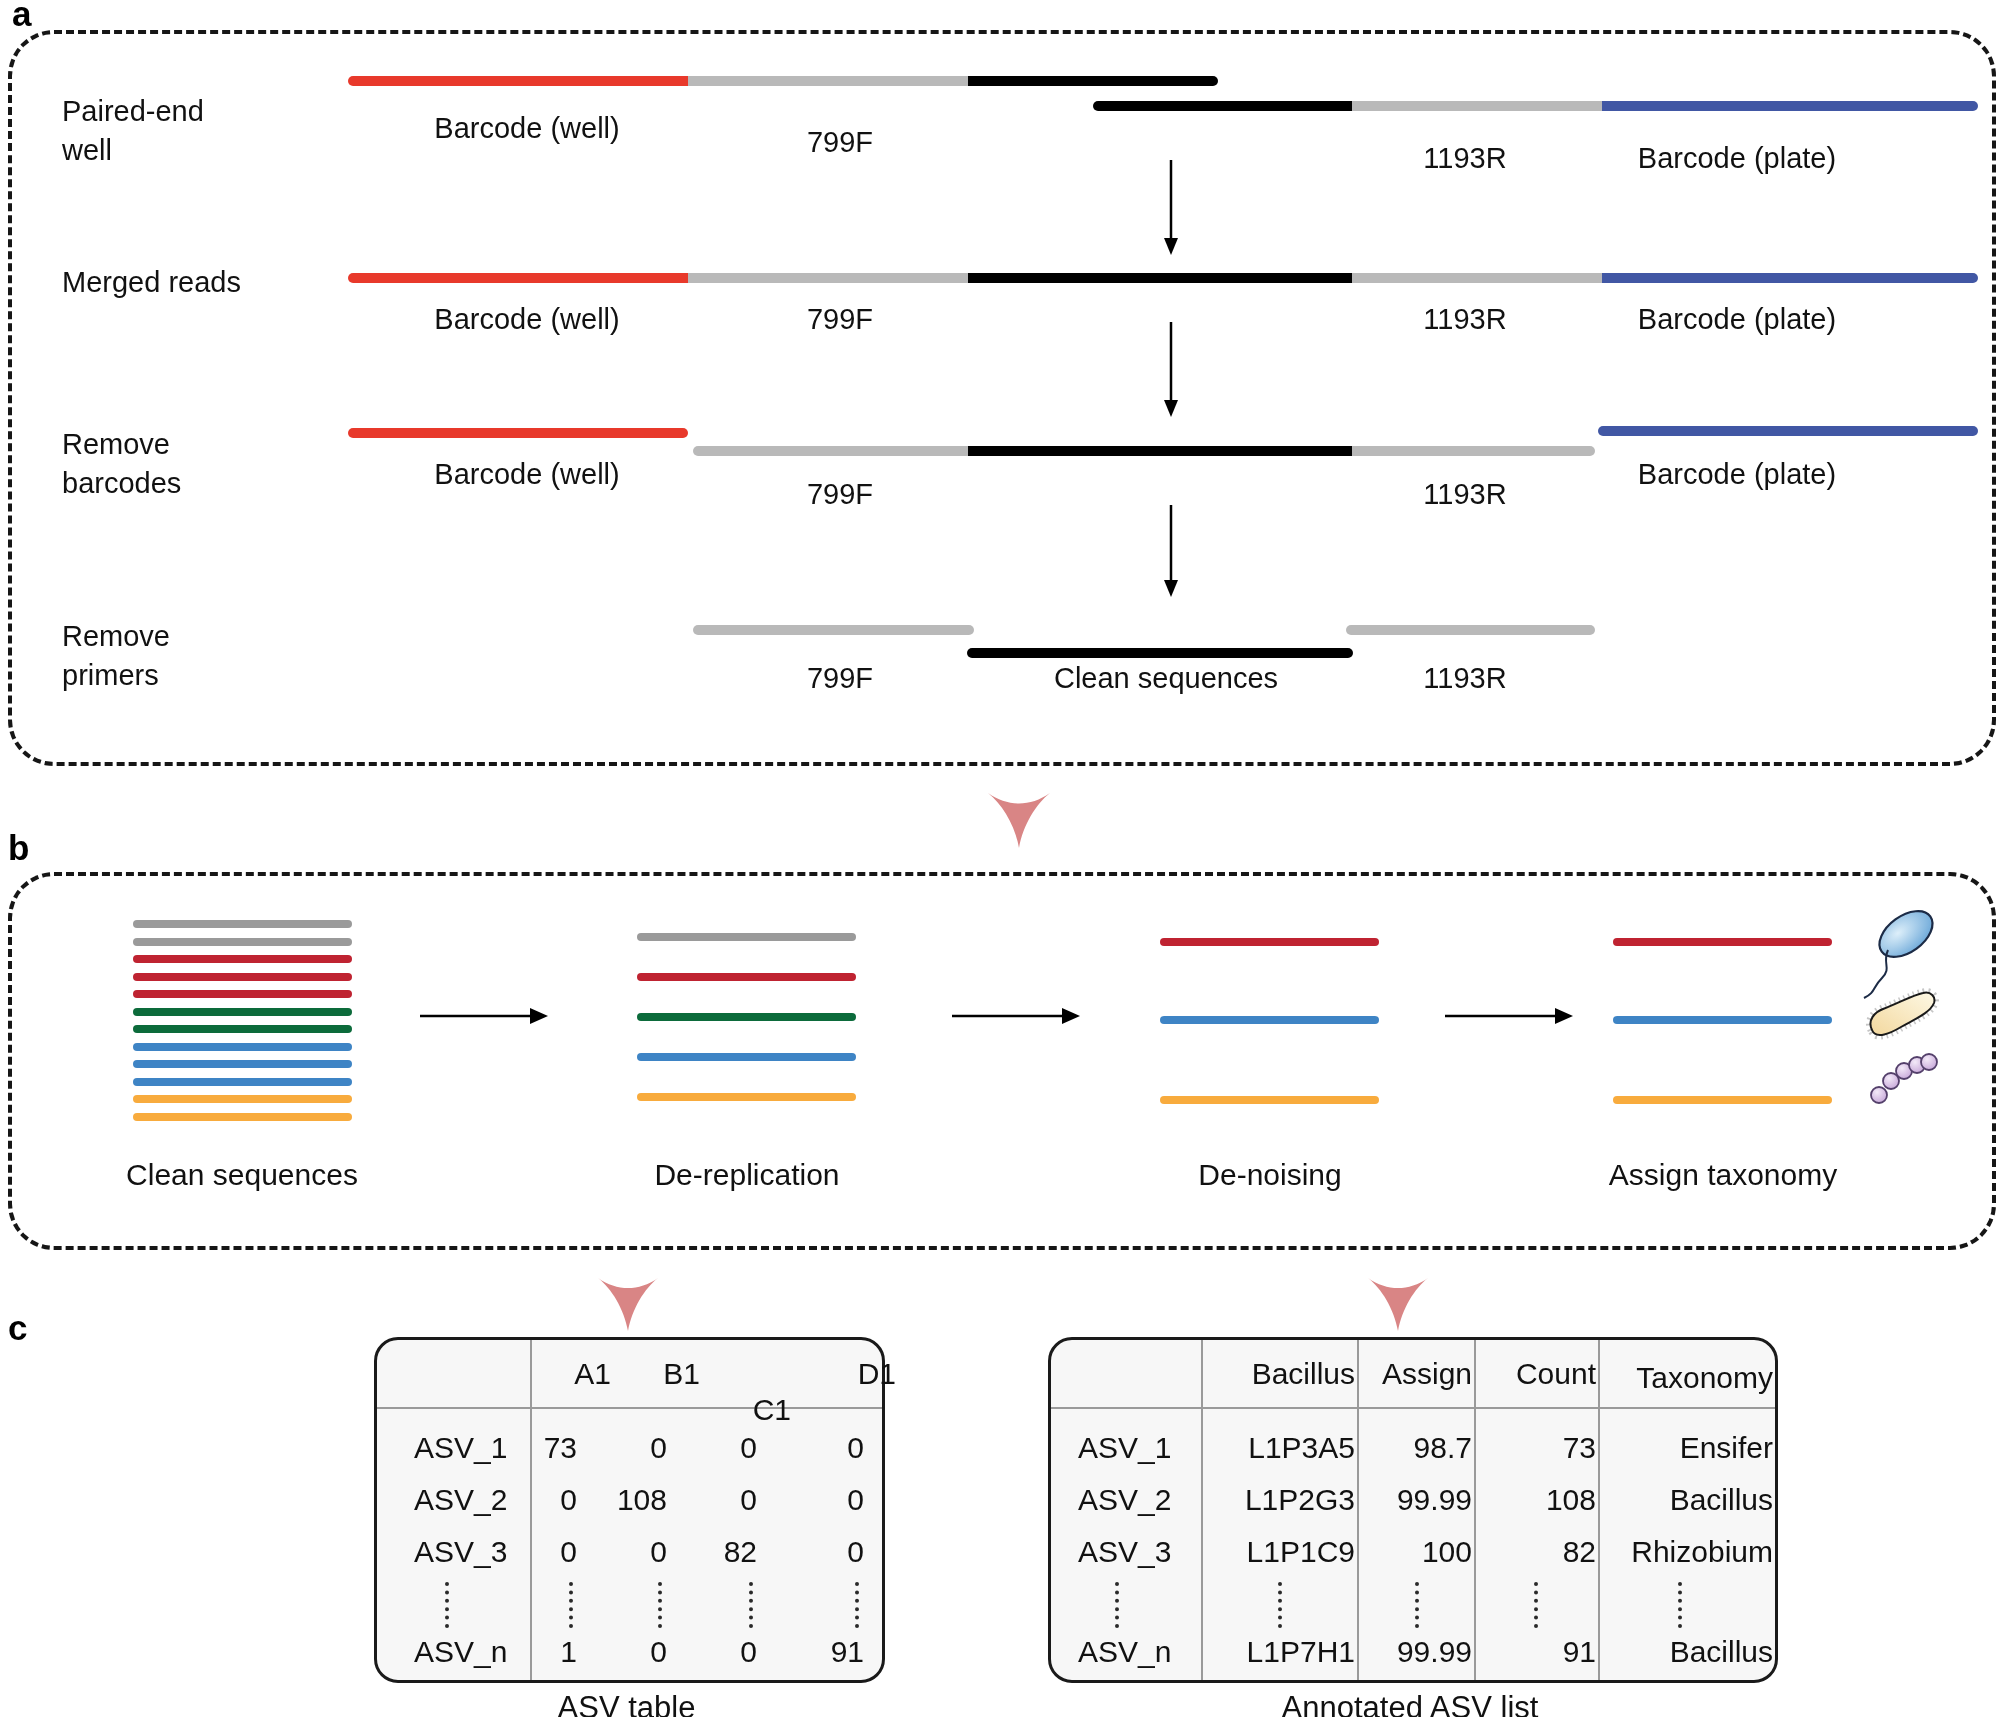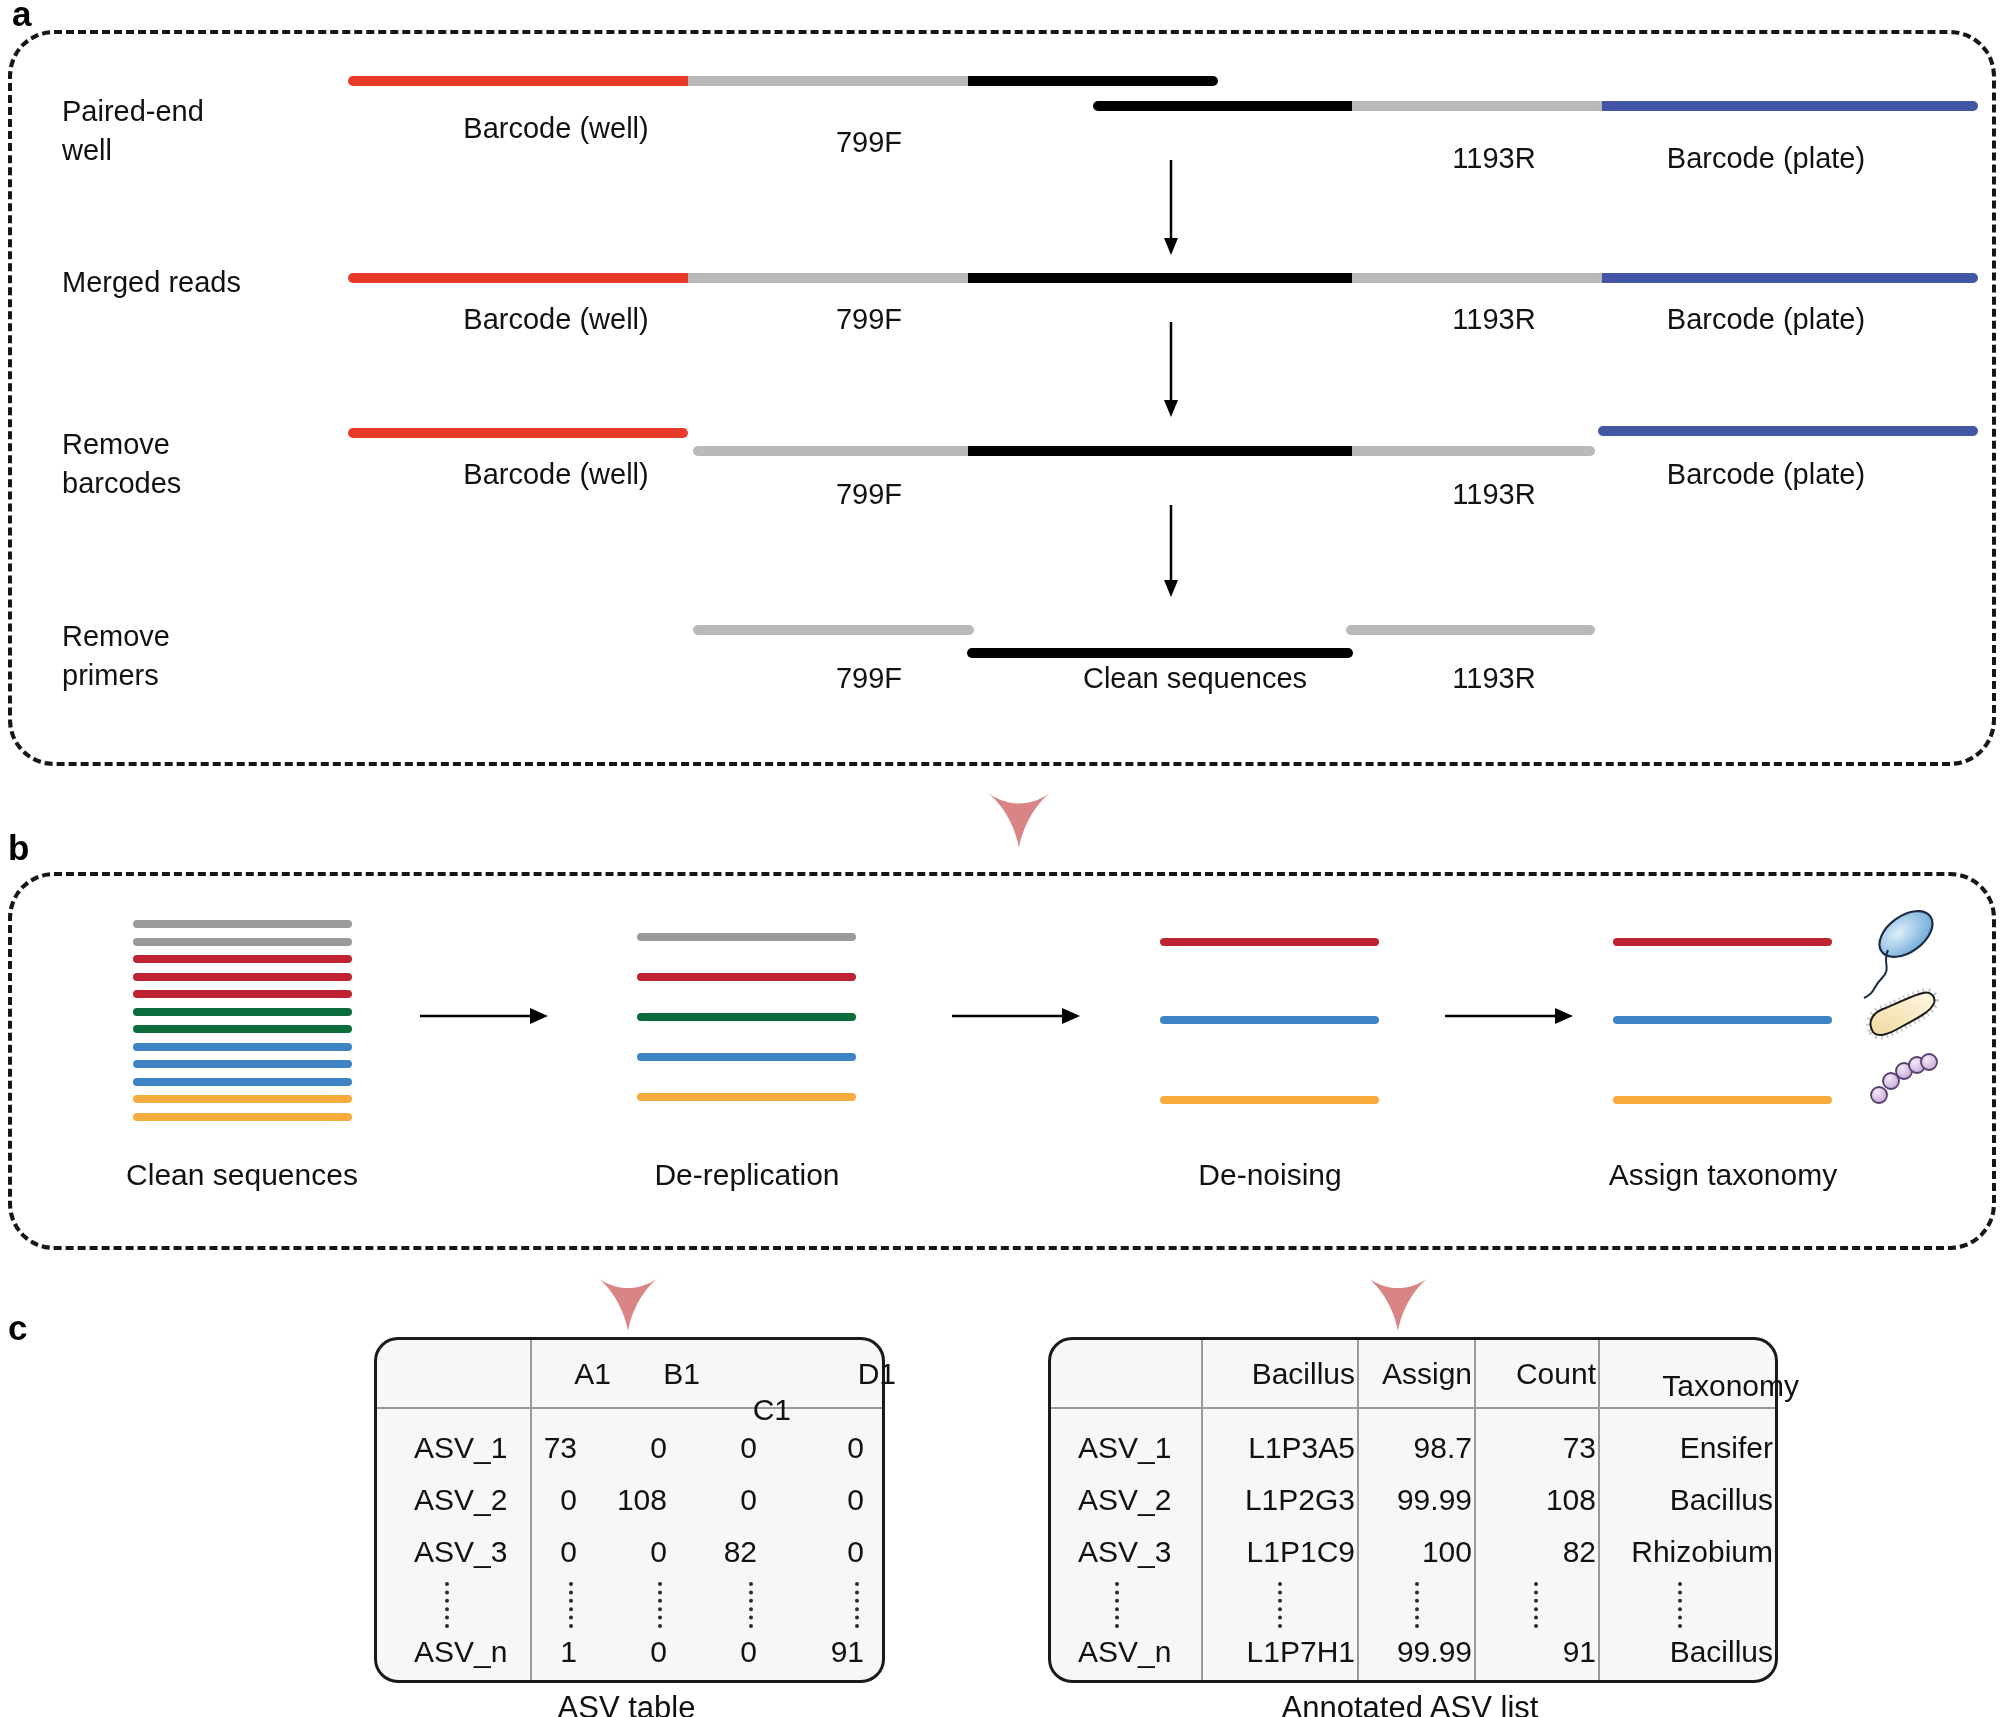--- a/index.html
+++ b/index.html
@@ -7,21 +7,21 @@
   .fig{position:absolute;left:0;top:0;width:2008px;height:1717px;}
   .panel{position:absolute;border:4px dashed #161616;border-radius:46px;background:#fff;}
   .panel-letter{position:absolute;font-size:35px;font-weight:bold;color:#000;}
   .bar{position:absolute;height:10px;border-radius:5px;overflow:hidden;display:flex;}
   .seg{height:100%;}
   .solo{position:absolute;height:10px;border-radius:5px;}
   .c-red{background:#e8392b;}
   .c-gray{background:#b9b9b9;}
   .c-black{background:#000000;}
   .c-blue{background:#4157a4;}
-  .slabel{position:absolute;font-size:29px;white-space:nowrap;transform:translateX(-50%);margin-left:29px;}
+  .slabel{position:absolute;font-size:29px;white-space:nowrap;transform:translateX(-50%);}
   .rowlabel{position:absolute;left:62px;font-size:29px;line-height:1.35;}
   .arrow-v{position:absolute;}
   .arrow-h{position:absolute;}
   .pink-arrow{position:absolute;}
   .sline{position:absolute;height:8px;border-radius:4px;width:219px;}
   .s-gray{background:#9a9a9a;}
   .s-red{background:#bf2331;}
   .s-green{background:#0c6b3b;}
   .s-blue{background:#3e84c5;}
   .s-yellow{background:#f8ab3d;}
@@ -260,21 +260,21 @@
   <div class="tbl" style="left:1048px;top:1337px;width:724px;height:340px;">
     <div class="vline" style="left:150px;"></div>
     <div class="vline" style="left:306px;"></div>
     <div class="vline" style="left:423px;"></div>
     <div class="vline" style="left:547px;"></div>
     <div class="hline" style="top:67px;"></div>
 
     <div class="cell ctr" style="left:152px;top:0;width:152px;line-height:67px;">Bacillus</div>
     <div class="cell ctr" style="left:308px;top:0;width:113px;line-height:67px;">Assign</div>
     <div class="cell ctr" style="left:425px;top:0;width:120px;line-height:67px;">Count</div>
-    <div class="cell ctr" style="left:549px;top:12px;width:173px;line-height:67px;padding-left:26px;">Taxonomy</div>
+    <div class="cell ctr" style="left:549px;top:4px;width:173px;line-height:67px;">Taxonomy</div>
 
     <div class="cell" style="left:27px;top:82px;line-height:52px;">ASV_1</div>
     <div class="cell ctr" style="left:152px;top:82px;width:152px;line-height:52px;">L1P3A5</div>
     <div class="cell ctr" style="left:308px;top:82px;width:113px;line-height:52px;">98.7</div>
     <div class="cell ctr" style="left:425px;top:82px;width:120px;line-height:52px;">73</div>
     <div class="cell ctr" style="left:549px;top:82px;width:173px;line-height:52px;">Ensifer</div>
 
     <div class="cell" style="left:27px;top:134px;line-height:52px;">ASV_2</div>
     <div class="cell ctr" style="left:152px;top:134px;width:152px;line-height:52px;">L1P2G3</div>
     <div class="cell ctr" style="left:308px;top:134px;width:113px;line-height:52px;">99.99</div>

